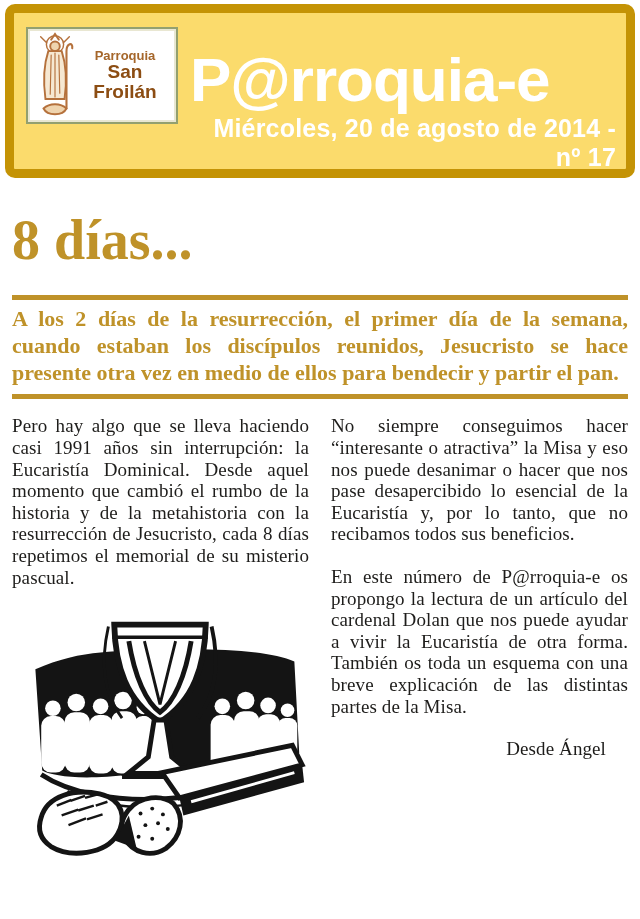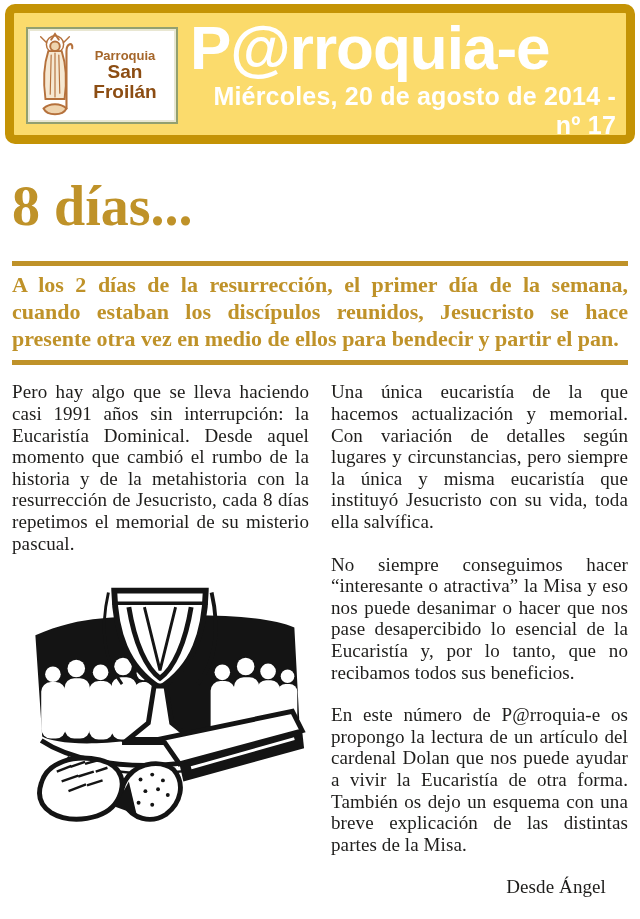--- a/index.html
+++ b/index.html
@@ -6,34 +6,34 @@
     --gold:#BF9229; --header-border:#C49305; --header-bg:#FBDB6C;
     --text:#1E1D1B; --logo-brown:#A5662A; --logo-dark:#8C4D13; --ink:#141414;
   }
   *{margin:0;padding:0;box-sizing:border-box;}
   html,body{background:#fff;}
   body{width:640px;height:919px;overflow:hidden;
        font-family:"Liberation Serif","DejaVu Serif",serif;color:var(--text);}
   .page{width:640px;height:919px;position:relative;background:#fff;}
 
   
-  .masthead{margin:4px 5px 0 5px;height:140px;background:var(--header-bg);
+  .masthead{margin:4px 5px 0 5px;height:174px;background:var(--header-bg);
     border:9px solid var(--header-border);border-radius:10px;
     display:flex;align-items:stretch;position:relative;}
   .logo-box{position:absolute;left:12px;top:14px;width:152px;height:97px;
     background:#fff;border:2px solid #93A06F;box-shadow:inset 0 0 0 2px #E9E7D2;
     display:flex;align-items:center;padding:3px 4px;}
   .logo-figure{flex:0 0 46px;height:88px;}
   .logo-text{flex:1;text-align:center;line-height:1.05;
     font-family:"Liberation Sans","DejaVu Sans",sans-serif;}
   .logo-line1{font-size:13px;font-weight:bold;color:var(--logo-brown);}
   .logo-line2{font-size:19px;font-weight:bold;color:var(--logo-dark);}
   .mast-right{margin-left:168px;flex:1;display:flex;flex-direction:column;
     justify-content:flex-start;padding:2px 10px 0 8px;
-    font-family:"Liberation Sans","DejaVu Sans",sans-serif;color:#fff;}
+    font-family:"Liberation Sans","DejaVu Sans",sans-serif;color:#fff;margin-top:32px;}
   .mast-title{font-size:62px;font-weight:bold;letter-spacing:-1px;line-height:1.05;
     text-align:left;}
   .mast-date{font-size:25px;font-weight:bold;text-align:right;margin-top:2px;
     letter-spacing:0.2px;}
 
   
   .headline{margin:34px 12px 0 12px;font-size:56px;font-weight:bold;
     color:var(--gold);line-height:1.0;}
   .rule{margin:0 12px;height:5px;background:var(--gold);}
   .rule.top{margin-top:27px;}
@@ -150,20 +150,19 @@
             <circle cx="148" cy="220" r="2"></circle>
             <circle cx="158" cy="226" r="2"></circle>
           <circle cx="128" cy="234" r="2"></circle>
             <circle cx="142" cy="236" r="2"></circle>
         </g>
         <path d="M104,238 L118,212 L126,246 Z" fill="#141414"></path>
       </svg>
     </div>
 
     <div class="col">
-      <p>Una única eucaristía de la que hacemos actualización y memorial. Con variación de detalles según lugares y circunstancias, pero siempre la única y misma eucaristía que instituyó Jesucristo con su vida, toda ella salvífica.</p>
       <p>No siempre conseguimos hacer “interesante o atractiva” la Misa y eso nos puede desanimar o hacer que nos pase desapercibido lo esencial de la Eucaristía y, por lo tanto, que no recibamos todos sus beneficios.</p>
-      <p>En este número de P@rroquia-e os propongo la lectura de un artículo del cardenal Dolan que nos puede ayudar a vivir la Eucaristía de otra forma. También os dejo un esquema con una breve explicación de las distintas partes de la Misa.</p>
+      <p>En este número de P@rroquia-e os propongo la lectura de un artículo del cardenal Dolan que nos puede ayudar a vivir la Eucaristía de otra forma. También os toda un esquema con una breve explicación de las distintas partes de la Misa.</p>
       <p class="signature">Desde Ángel</p>
     </div>
 
   </div>
 </div>
 
 </body></html>

